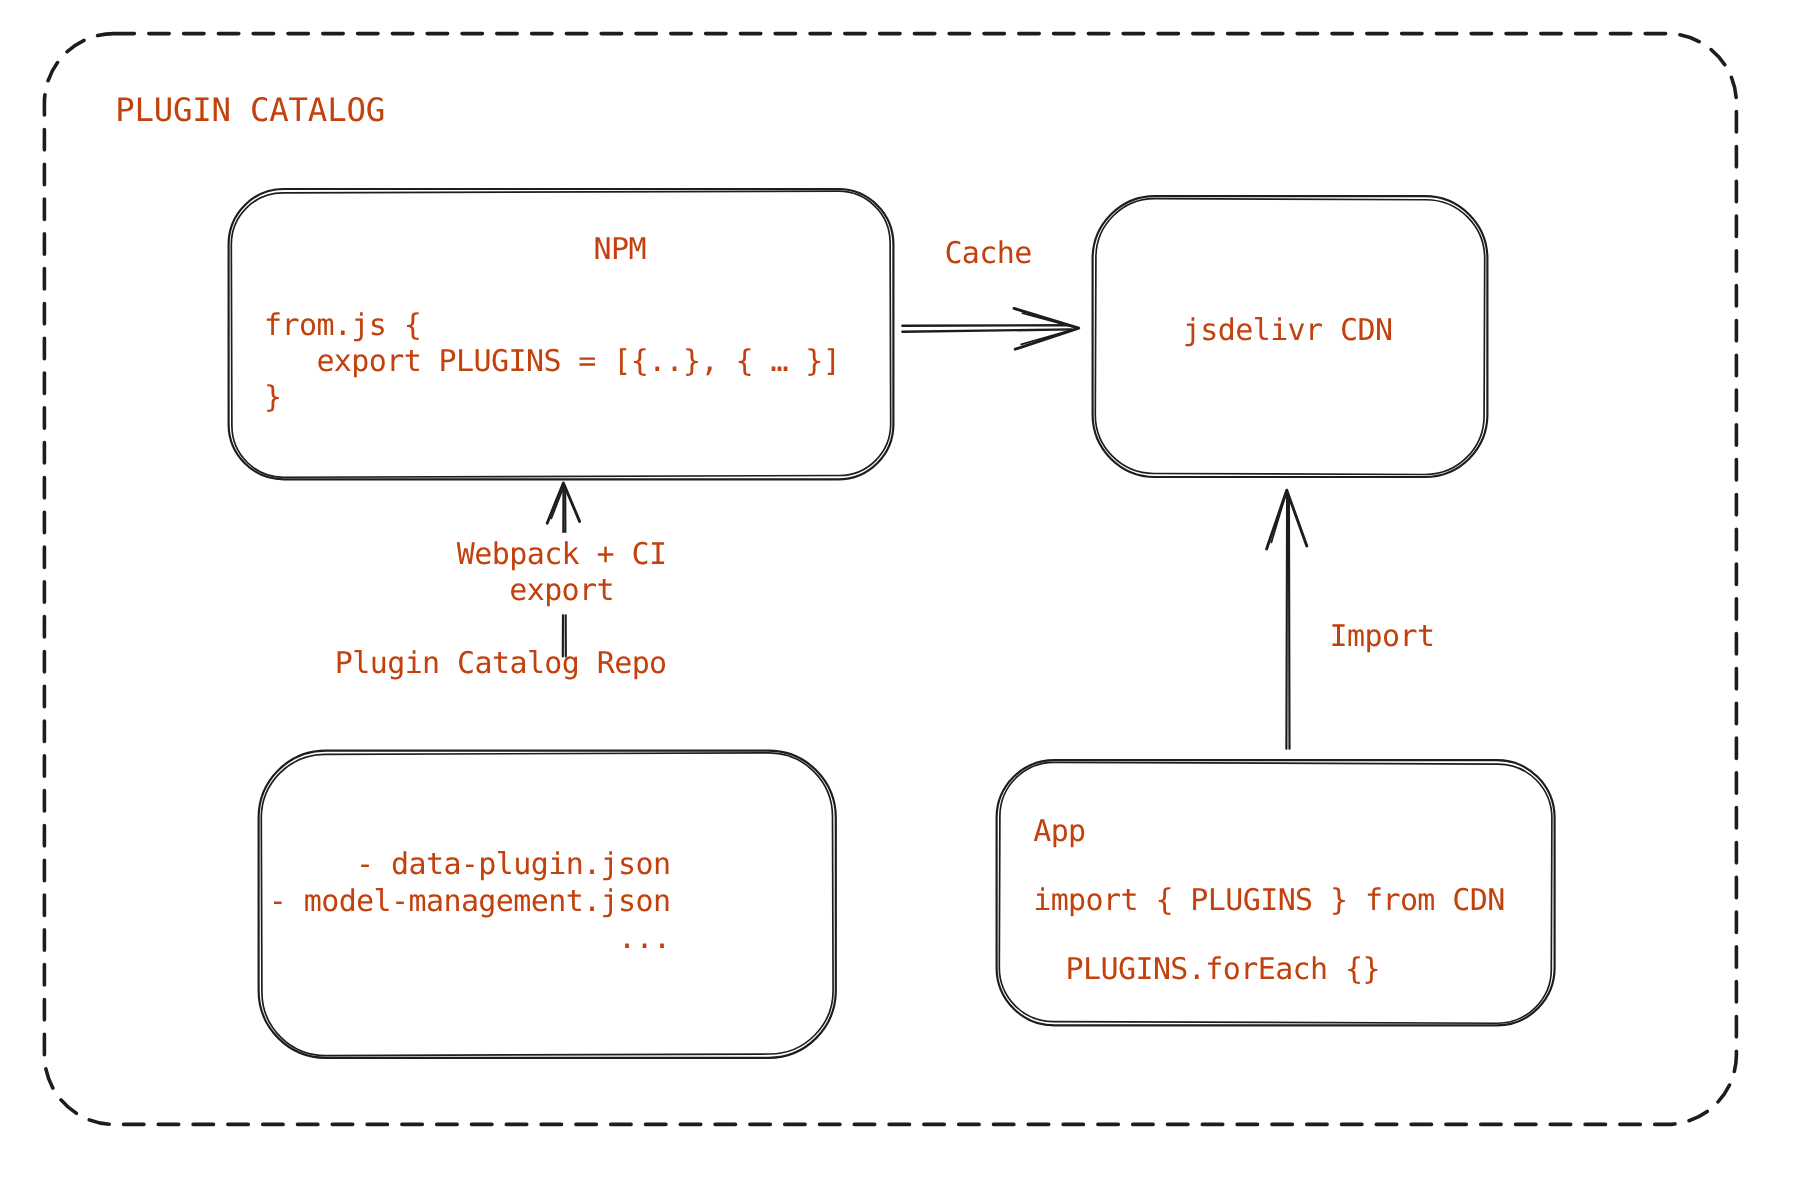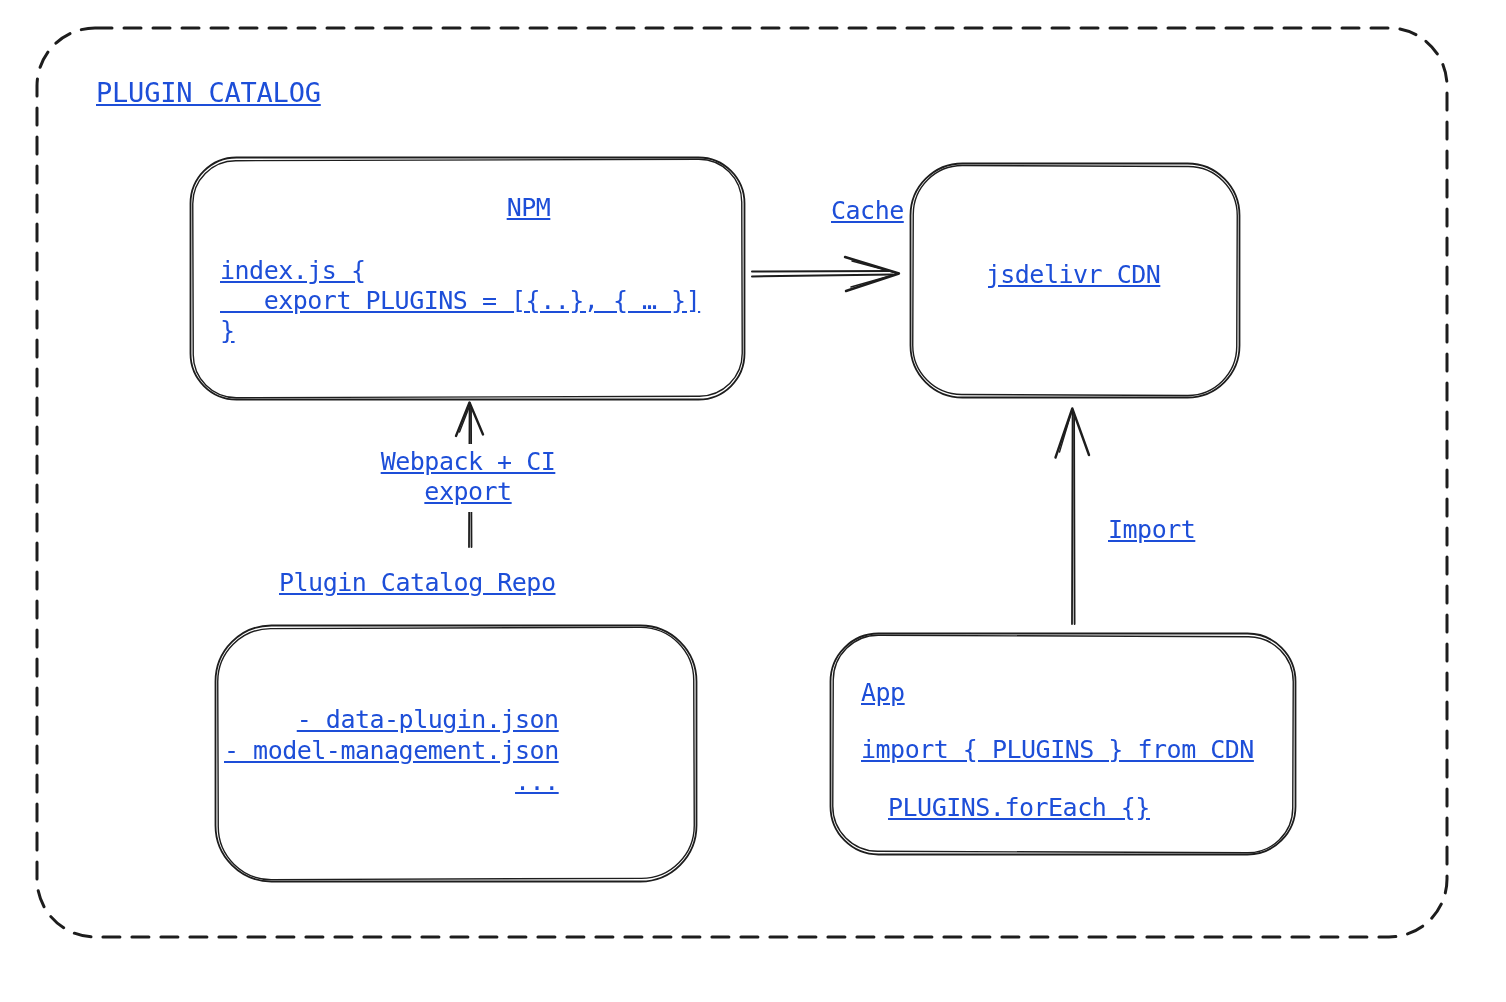--- a/index.html
+++ b/index.html
@@ -24,22 +24,21 @@
     width: 1506px;
     height: 1002px;
   }
   .txt {
     position: absolute;
     font-size: 25px;
     font-weight: 500;
     letter-spacing: -0.5px;
     line-height: 30px;
     white-space: pre;
-    color: #1d4ed8;
-    text-decoration: underline;
+    color: #c2410c;
   }
   .title {
     font-size: 27px;
     letter-spacing: -0.2px;
   }
   .center { text-align: center; }
   .edge-label-bg {
     background: #ffffff;
     padding: 3px 0 5px 0;
   }
@@ -91,34 +90,34 @@
     <g stroke-width="1.8">
       <path d="M1072 624 L1072.6 410"></path>
       <path d="M1074.6 624 L1074.1 415"></path>
       <path d="M1055.5 457.5 L1072.3 408.5 L1089 455" stroke-width="2.4"></path>
       <path d="M1059.5 452 L1071.5 412" stroke-width="1.4"></path>
     </g>
   </svg>
 
   <div class="txt title" style="left:96px; top:78px;">PLUGIN CATALOG</div>
 
-  <div class="txt center" style="left:190px; top:193px; width:653px;padding-left:12px;">NPM</div>
-  <div class="txt" style="left:220px; top:256px;">index.js {
+  <div class="txt center" style="left:190px; top:193px; width:653px;">NPM</div>
+  <div class="txt" style="left:220px; top:256px;">from.js {
    export PLUGINS = [{..}, { … }]
 }</div>
 
   <div class="txt center" style="left:910px; top:260px; width:326px;">jsdelivr CDN</div>
 
-  <div class="txt" style="left:279px; top:568px;">Plugin Catalog Repo</div>
+  <div class="txt" style="left:279px; top:538px;">Plugin Catalog Repo</div>
   <div class="txt" style="left:224px; top:704px; line-height:31px;text-align:right;">- data-plugin.json
 - model-management.json
 ...</div>
 
   <div class="txt" style="left:861px; top:678px;text-align:center;">App</div>
   <div class="txt" style="left:861px; top:735px;">import { PLUGINS } from CDN</div>
   <div class="txt" style="left:861px; top:793px;margin-left:27px;">PLUGINS.forEach {}</div>
 
-  <div class="txt" style="left:787px; top:196px;margin-left:44px;">Cache</div>
+  <div class="txt" style="left:787px; top:196px;">Cache</div>
   <div class="txt center edge-label-bg" style="left:348px; top:444px; width:240px;">Webpack + CI
 export</div>
   <div class="txt" style="left:1108px; top:515px;">Import</div>
 
 </div>
 
 </body></html>

